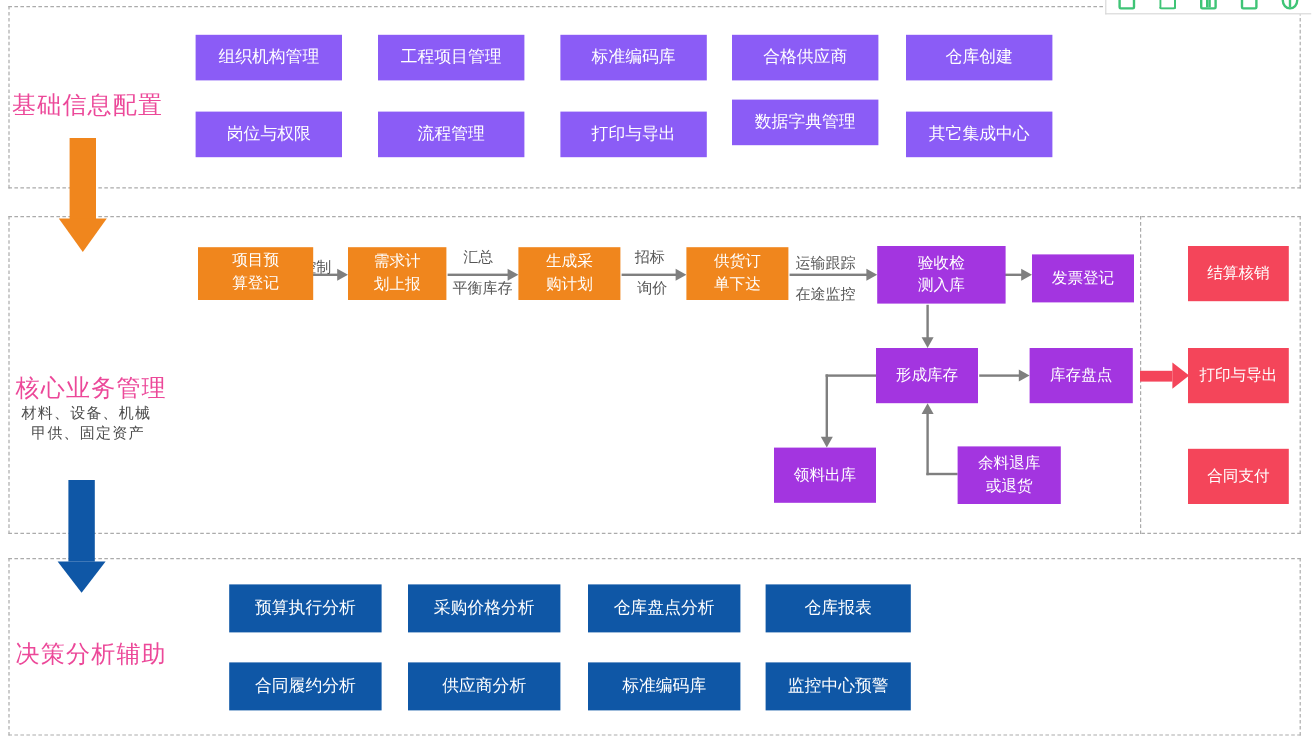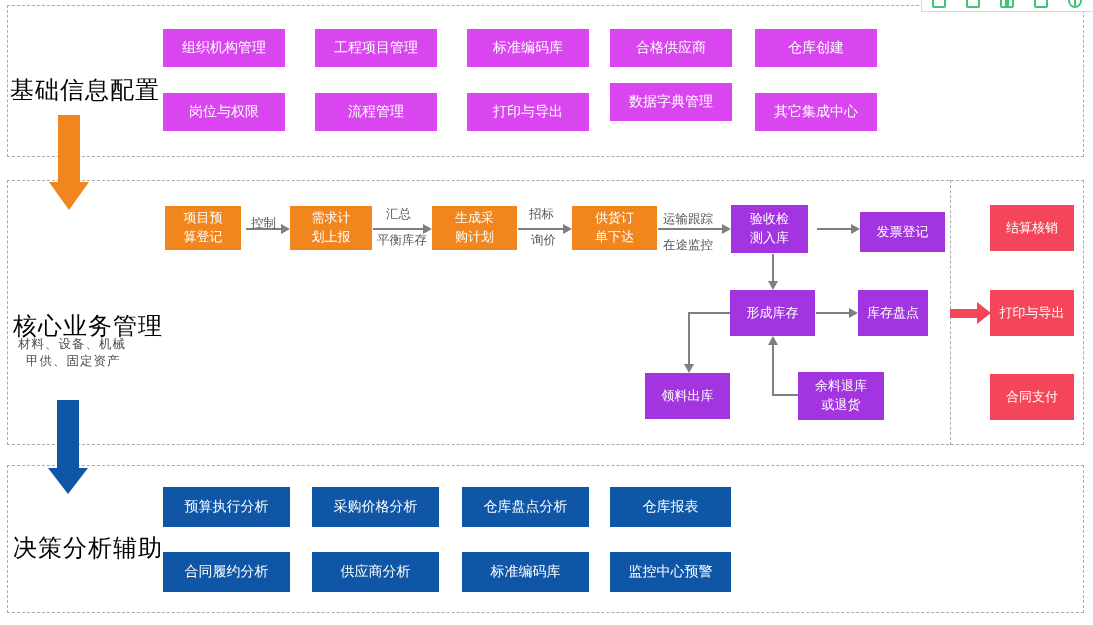--- a/index.html
+++ b/index.html
@@ -3,27 +3,27 @@
 <meta charset="utf-8">
 <style>
   * { margin:0; padding:0; box-sizing:border-box; }
   html,body { background:#fff; }
   body { font-family:"Liberation Sans","DejaVu Sans",sans-serif; }
   #stage { position:relative; width:1093px; height:625px; background:#fff; overflow:hidden; }
 
   .dashed-box { position:absolute; border:1px dashed #ababab; background:transparent; z-index:1; }
   .dashed-vline { position:absolute; border-left:1px dashed #ababab; width:0; z-index:1; }
 
-  .section-label { position:absolute; color:#000000; font-size:24px; letter-spacing:1px; z-index:3; }
+  .section-label { position:absolute; color:#ec4899; font-size:20px; letter-spacing:1px; z-index:3; }
   .sub-label { position:absolute; color:#4d4d4d; font-size:12.5px; letter-spacing:1px; z-index:3; }
 
   .btn { position:absolute; display:flex; align-items:center; justify-content:center;
          color:#fff; font-size:14px; text-align:center; z-index:4; cursor:default; }
-  .btn-green { background:#d946ef; width:122px; height:38px; }
-  .btn-blue  { background:#0f57a6; width:127px; height:40px; }
+  .btn-green { background:#8b5cf6; width:122px; height:38px; }
+  .btn-blue  { background:#0f57a6; width:127px; height:40px;margin-left:28px; }
 
   .flow-box { position:absolute; display:flex; align-items:center; justify-content:center;
               color:#fff; font-size:13px; line-height:1.45; text-align:center;
               white-space:pre-line; z-index:4; }
   .fb-orange { background:#f0861d; }
   .fb-purple { background:#a335e0; }
   .fb-red    { background:#f4455a; }
 
   .edge-label { position:absolute; color:#555; font-size:12.5px; z-index:3; white-space:nowrap; }
 
@@ -96,34 +96,34 @@
   <div class="btn btn-green" style="left:610px; top:83px;">数据字典管理</div>
   <div class="btn btn-green" style="left:755px; top:93px;">其它集成中心</div>
 
   <div class="big-arrow-shaft" style="left:58px; top:115px; width:22px; height:68px; background:#f0861d;"></div>
   <div class="big-arrow-head" style="left:49px; top:182px; border-left:20px solid transparent; border-right:20px solid transparent; border-top:28px solid #f0861d;"></div>
 
   <div class="section-label" style="left:13px; top:310px;">核心业务管理</div>
   <div class="sub-label" style="left:18px; top:336px;">材料、设备、机械</div>
   <div class="sub-label" style="left:26px; top:353px;text-align:center;">甲供、固定资产</div>
 
-  <div class="flow-box fb-orange" style="left:165px; top:206px; width:76px; height:44px;">项目预
+  <div class="flow-box fb-orange" style="left:165px; top:206px; width:96px; height:44px;font-family:Liberation Mono, monospace;">项目预
 算登记</div>
   <div class="flow-box fb-orange" style="left:290px; top:206px; width:82px; height:44px;">需求计
 划上报</div>
   <div class="flow-box fb-orange" style="left:432px; top:206px; width:85px; height:44px;">生成采
 购计划</div>
   <div class="flow-box fb-orange" style="left:572px; top:206px; width:85px; height:44px;">供货订
 单下达</div>
 
-  <div class="flow-box fb-purple" style="left:731px; top:205px; width:77px; height:48px;">验收检
+  <div class="flow-box fb-purple" style="left:731px; top:205px; width:107px; height:48px;">验收检
 测入库</div>
   <div class="flow-box fb-purple" style="left:860px; top:212px; width:85px; height:40px;">发票登记</div>
   <div class="flow-box fb-purple" style="left:730px; top:290px; width:85px; height:46px;">形成库存</div>
-  <div class="flow-box fb-purple" style="left:858px; top:290px; width:70px; height:46px;">库存盘点</div>
+  <div class="flow-box fb-purple" style="left:858px; top:290px; width:86px; height:46px;">库存盘点</div>
   <div class="flow-box fb-purple" style="left:645px; top:373px; width:85px; height:46px;">领料出库</div>
   <div class="flow-box fb-purple" style="left:798px; top:372px; width:86px; height:48px;">余料退库
 或退货</div>
 
   <div class="flow-box fb-red" style="left:990px; top:205px; width:84px; height:46px;text-align:center;">结算核销</div>
   <div class="flow-box fb-red" style="left:990px; top:290px; width:84px; height:46px;">打印与导出</div>
   <div class="flow-box fb-red" style="left:990px; top:374px; width:84px; height:46px;">合同支付</div>
 
   <div class="edge-label" style="left:251px; top:215px;">控制</div>
   <div class="edge-label" style="left:386px; top:206px;">汇总</div>

